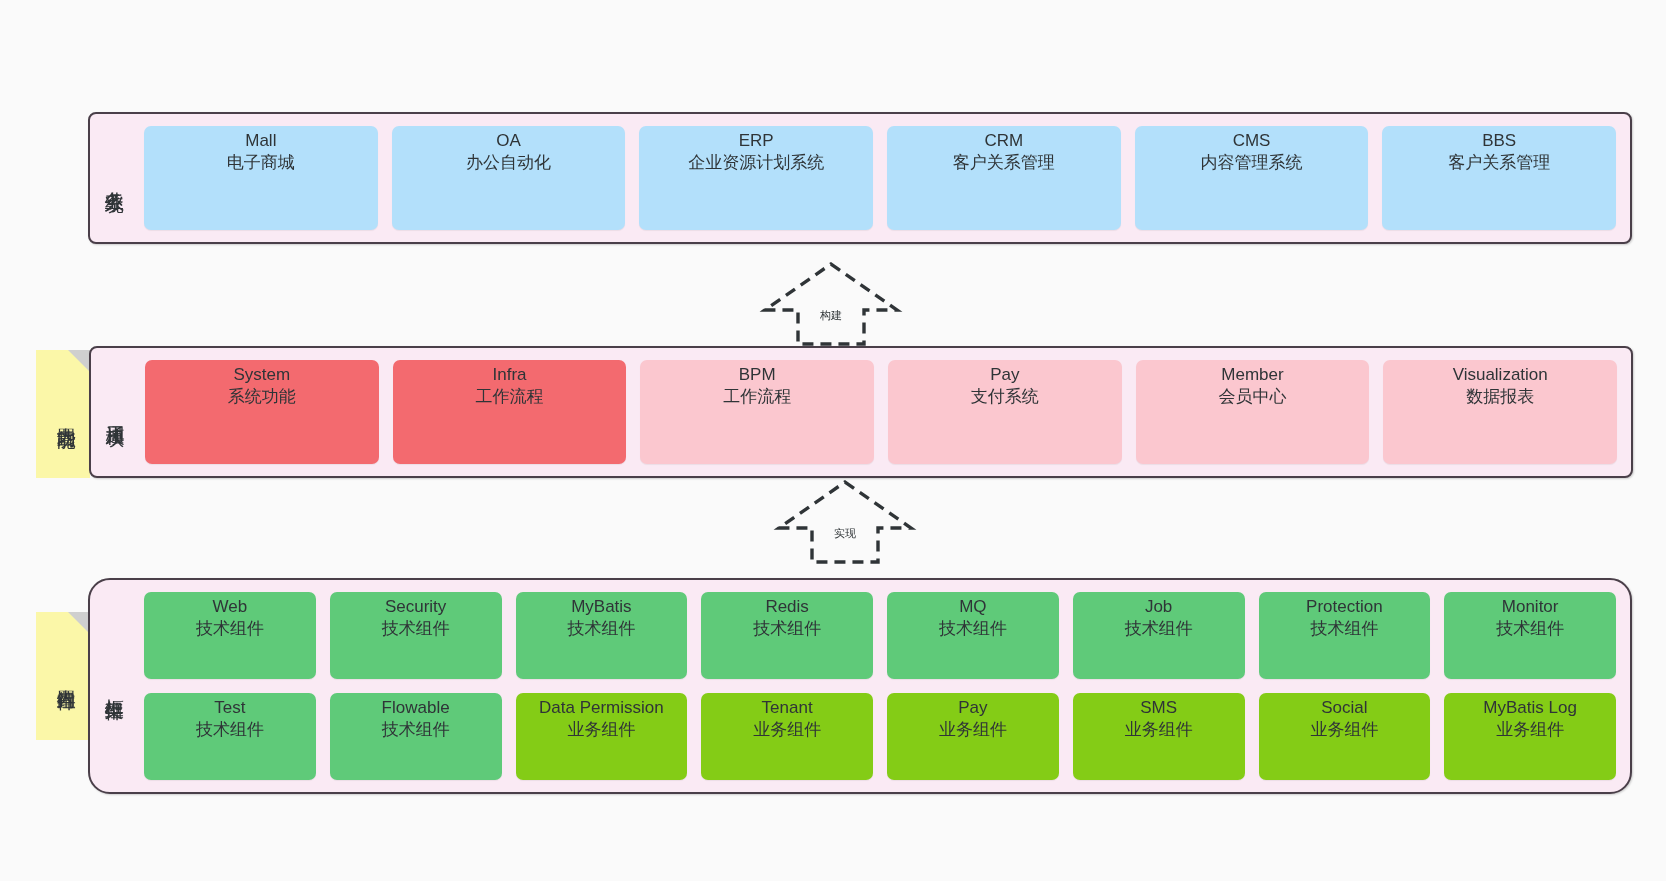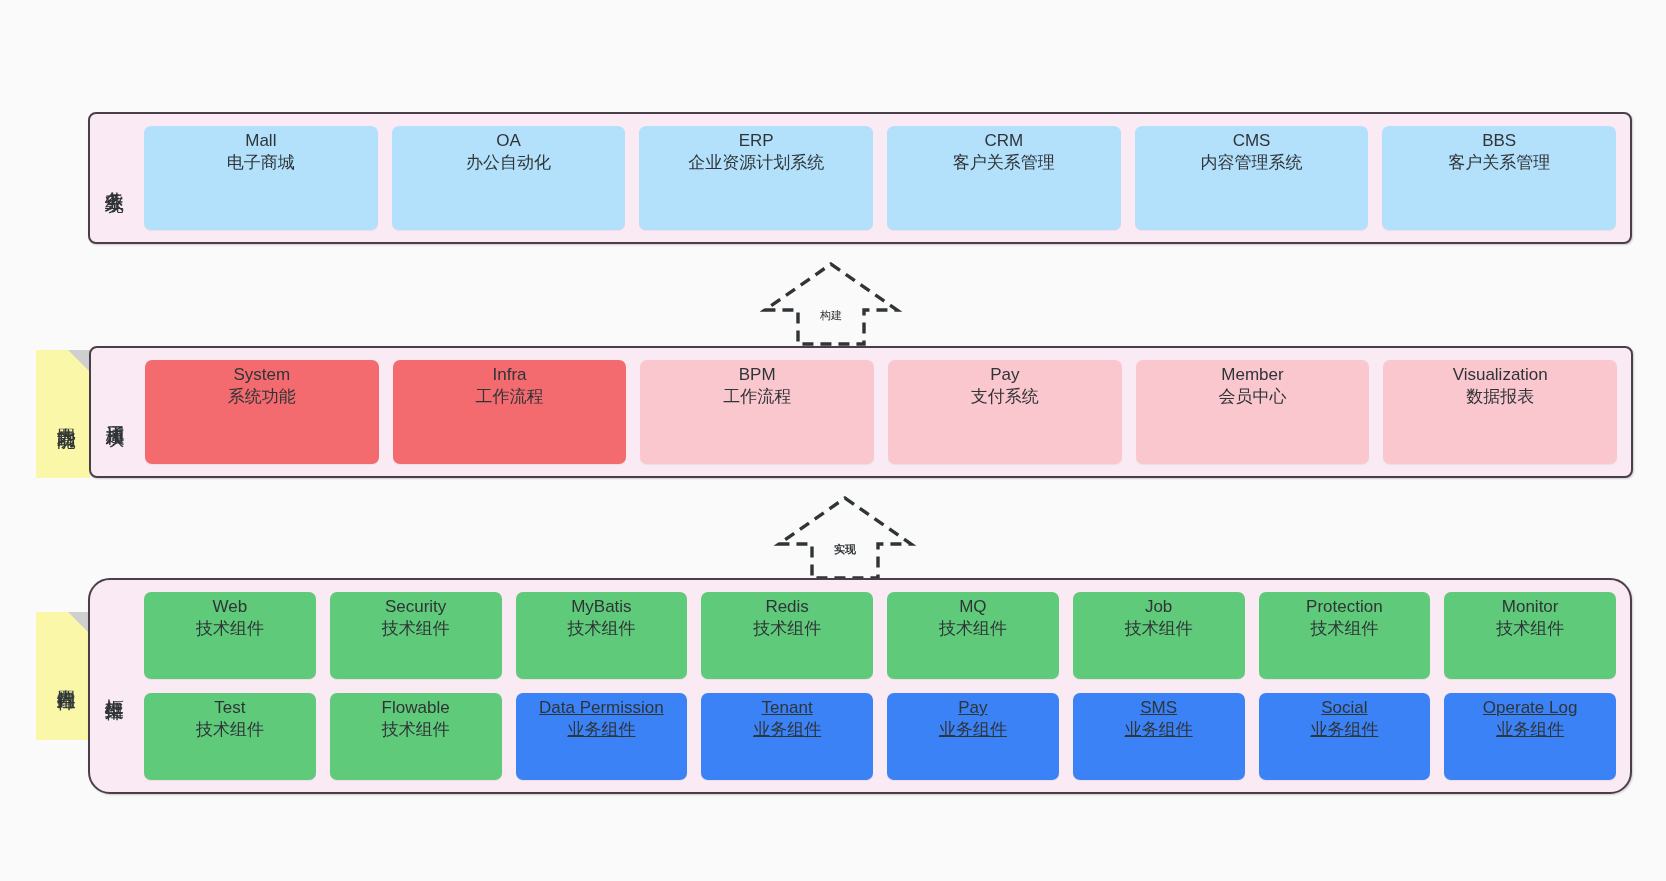--- a/index.html
+++ b/index.html
@@ -77,21 +77,21 @@
     padding: 4px 6px;
     box-shadow: 0 1px 1px rgba(0,0,0,0.06);
   }
   .card .t1 { display: block; }
   .card .t2 { display: block; }
 
   .c-blue        { background: #b3e0fb; }
   .c-red-strong  { background: #f36a6f; }
   .c-red-light   { background: #fbc7cf; }
   .c-green-strong{ background: #5fca79; }
-  .c-green-light { background: #3b82f6; text-decoration: underline; }
+  .c-green-light { background: #84cc16; }
 
   
   .sticky {
     position: absolute;
     width: 54px;
     background: #fbf7a8;
     font-size: 19px;
     line-height: 1.18;
     letter-spacing: 1px;
     writing-mode: vertical-rl;
@@ -201,21 +201,21 @@
         <span class="t2">会员中心</span>
       </div>
       <div class="card c-red-light">
         <span class="t1">Visualization</span>
         <span class="t2">数据报表</span>
       </div>
     </div>
   </div>
 </div>
 
-<div class="arrow" style="left:770px; top:492px; width:150px; height:90px;font-weight:bold;">
+<div class="arrow" style="left:770px; top:476px; width:150px; height:90px;">
   <svg width="150" height="90" viewBox="0 0 150 90">
     <path d="M 75 6 L 141 52 L 108 52 L 108 86 L 42 86 L 42 52 L 9 52 Z" fill="none" stroke="#2f3437" stroke-width="3.4" stroke-dasharray="11,7" stroke-linejoin="miter"></path>
   </svg>
   <span class="arrow-label" style="top:50px;">实现</span>
 </div>
 
 <div class="sticky" style="left:36px; top:612px; height:128px;">
   <span>内置组件</span>
 </div>
 
@@ -281,19 +281,19 @@
       </div>
       <div class="card c-green-light">
         <span class="t1">SMS</span>
         <span class="t2">业务组件</span>
       </div>
       <div class="card c-green-light">
         <span class="t1">Social</span>
         <span class="t2">业务组件</span>
       </div>
       <div class="card c-green-light">
-        <span class="t1">Operate Log</span>
+        <span class="t1">MyBatis Log</span>
         <span class="t2">业务组件</span>
       </div>
     </div>
 
   </div>
 </div>
 
 </body></html>

